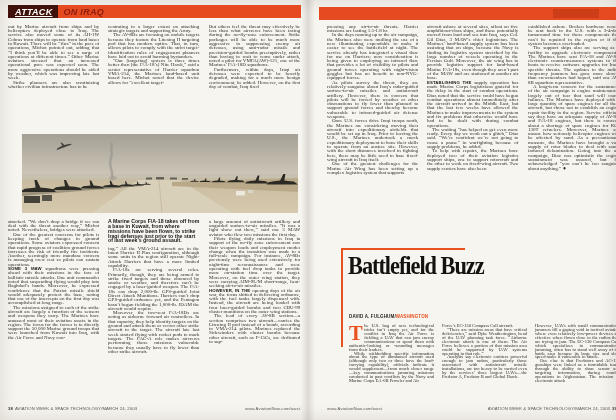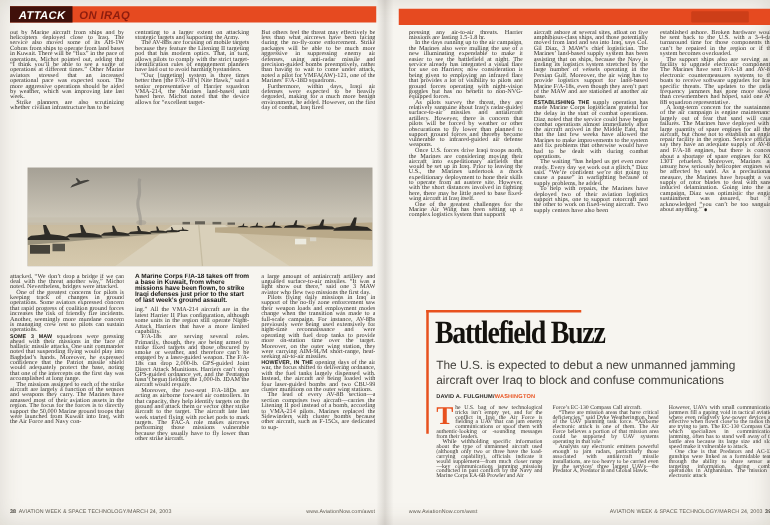--- a/index.html
+++ b/index.html
@@ -6,21 +6,21 @@
   .spread{position:relative;width:616px;height:420px;background:#f7f5f0;overflow:hidden;
           font-family:"Liberation Serif",serif;box-shadow:inset 0 0 18px rgba(90,80,60,.18);}
   .page{position:absolute;top:0;height:420px;width:308px;}
   #pageL{left:0;} #pageR{left:319px;}
   .gutter{position:absolute;left:301px;top:0;width:14px;height:420px;
           background:linear-gradient(90deg,rgba(60,50,40,0),rgba(60,50,40,.14) 50%,rgba(60,50,40,0));}
 
   
   .banner{position:absolute;background:#e64a20;display:flex;align-items:stretch;}
   .banner .dark{background:#40100a;color:#fff;font:italic 700 9px "Liberation Sans",sans-serif;
-                display:flex;align-items:center;padding:0 6px 0 7px;letter-spacing:.3px;}
+                display:flex;align-items:center;padding:0 6px 0 7px;letter-spacing:.3px;text-decoration:underline;}
   .banner .topic{color:#8e1d0e;font:italic 700 9px "Liberation Sans",sans-serif;
                  display:flex;align-items:center;margin-left:5px;letter-spacing:.3px;}
   .banner-mark{position:absolute;top:2px;right:22px;width:46px;height:9px;background:#b83413;
                opacity:.55;border-radius:1px;}
 
   
   .cols{position:absolute;display:flex;gap:9px;}
   .col{flex:1;overflow:hidden;position:relative;}
   .ct{width:200%;transform:scale(.5);transform-origin:0 0;font-size:10px;line-height:8.6px;
       text-align:justify;color:#322f2a;}
@@ -209,21 +209,20 @@
             <p>The support ships also are serving as a facility to upgrade electronic components. The Marines have sent F/A-18 and AV-8B electronic countermeasures systems to the boats to receive software upgrades for Iraq-specific threats. The updates to the radio-frequency jammers has gone more slowly than crewmembers had hoped, said one AV-8B squadron representative.</p>
             <p>A long-term concern for the sustainment of the air campaign is engine maintenance, largely out of fear that sand will cause failures. The Marines have deployed with a large quantity of spare engines for all their aircraft, but chose not to establish an engine repair facility in the region. Service officials say they have an adequate supply of AV-8B and F/A-18 engines, but there is concern about a shortage of spare engines for KC-130T refuelers. Moreover, Marines are unsure how seriously helicopter engines will be affected by sand. As a precautionary measure, the Marines have brought a vast supply of rotor blades to deal with sand-induced delamination. Going into the air campaign, Diaz was optimistic the engine sustainment was assured, but he acknowledged “you can’t be too sanguine about anything.”<span class="endmark"></span></p>
           </div>
         </div>
     </div>
 
     <div class="rule" style="left:22px;top:248px;width:124px;height:2px;"></div>
     <div class="rule" style="left:22px;top:248px;width:2px;height:99px;"></div>
 
     <div class="buzz-title">Battlefield Buzz</div>
-    <div class="deck">The U.S. is expected to debut a new unmanned jamming aircraft over Iraq to block and confuse communications</div>
     <div class="byline">
       <div class="inner">
         <span>DAVID A. FULGHUM/</span><span class="loc">WASHINGTON</span>
       </div>
     </div>
 
     <div class="cols" style="left:30px;right:7px;top:324px;height:75px;gap:8px;">
       <div class="col">
           <div class="ct ct2">
             <p class="ni"><span class="dropcap">T</span>he U.S. bag of new technological tricks isn’t empty yet, and for the conflict in Iraq the Air Force is fielding a UAV that can jam enemy communications or spoof them with authentic-looking or -sounding messages from their leaders.</p>

